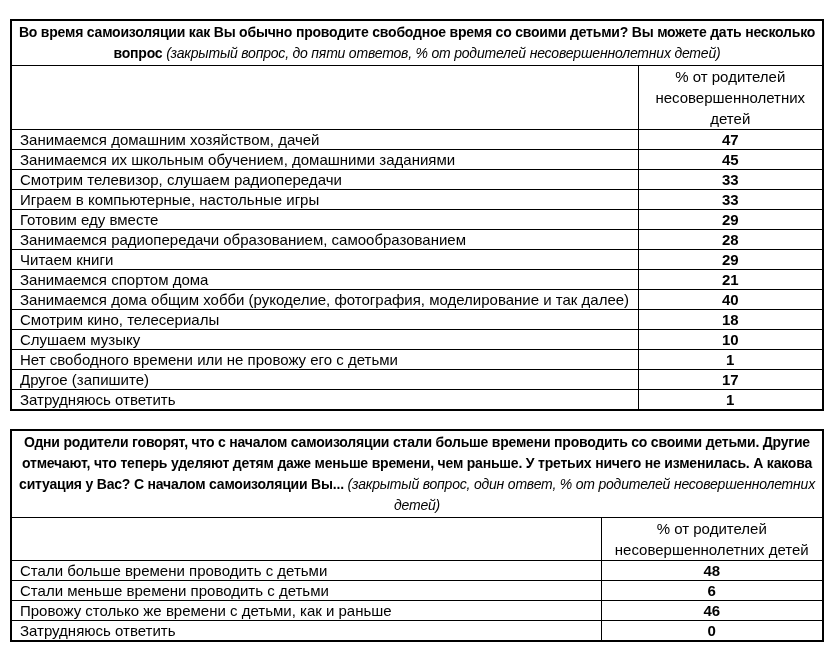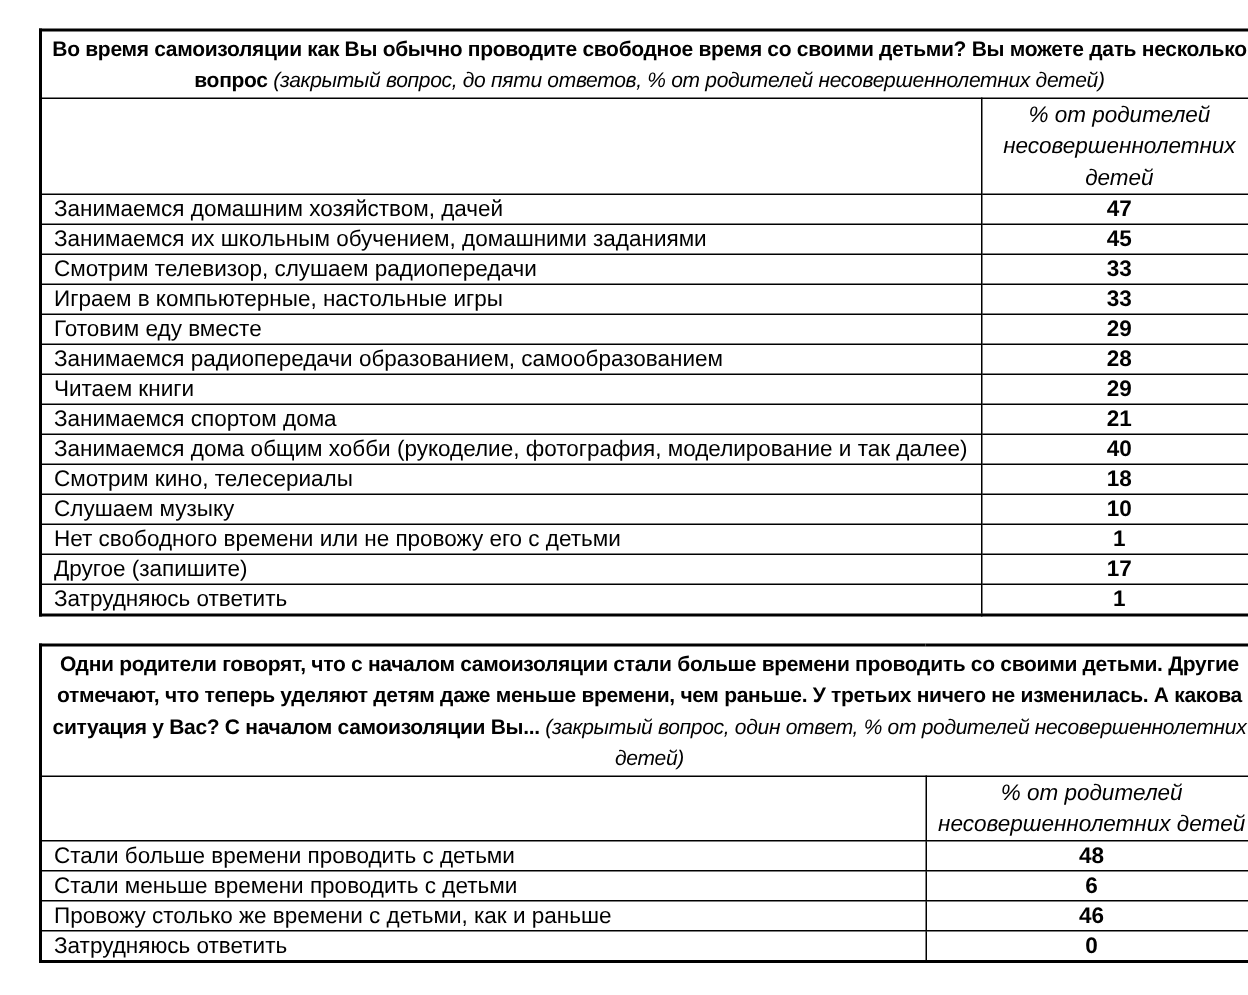--- a/index.html
+++ b/index.html
@@ -8,21 +8,20 @@
     background: #ffffff;
     font-family: "Liberation Sans", sans-serif;
     color: #000000;
   }
   .page {
     width: 688px;
     height: 663px;
     box-sizing: border-box;
     padding: 19px 18px 0 10px;
     background: #ffffff;
-    margin-left: 16px;
   }
   table.survey-table {
     width: 812px;
     border-collapse: collapse;
     table-layout: fixed;
     border: 2px solid #000000;
   }
   table.survey-table + table.survey-table {
     margin-top: 18px;
   }
@@ -39,21 +38,20 @@
     padding: 1px 4px;
     vertical-align: middle;
   }
   .q-line { white-space: nowrap; }
   .qi {
     font-weight: normal;
     font-style: italic;
   }
   td.colhead-empty { }
   td.colhead {
-    font-style: italic;
     font-size: 15px;
     line-height: 21px;
     text-align: center;
     vertical-align: middle;
     padding: 0 6px;
   }
   table.t1 td.colhead { height: 61px; }
   table.t2 td.colhead { height: 40px; }
   td.label {
     font-size: 15px;

